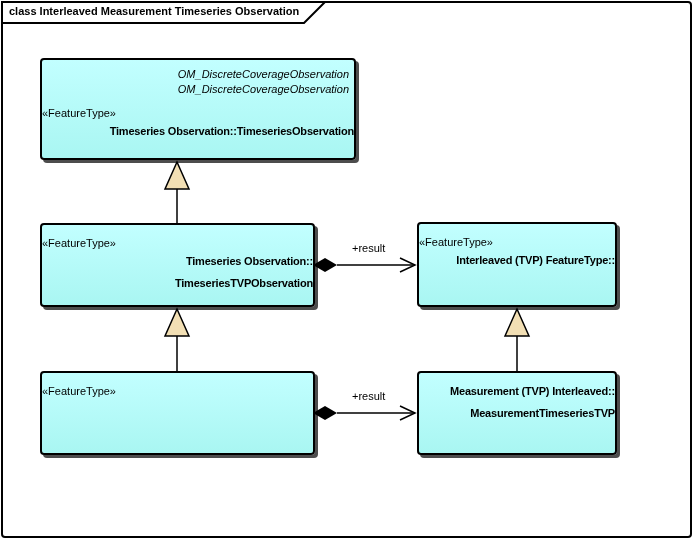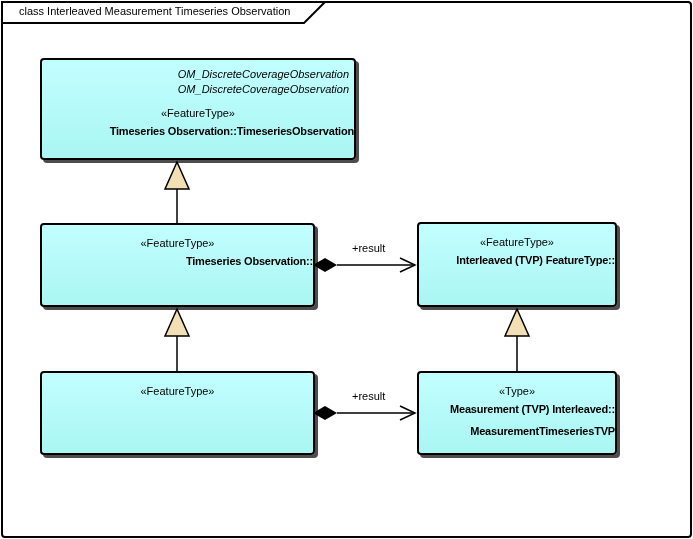--- a/index.html
+++ b/index.html
@@ -13,41 +13,40 @@
   html,body{width:693px;height:539px;}
   body{
     font-family:"Liberation Sans", sans-serif;
     background:#ffffff;
     position:relative;
     overflow:hidden;
   }
   .canvas{position:absolute;left:0;top:0;width:693px;height:539px;background:#fff;}
   svg.overlay{position:absolute;left:0;top:0;width:693px;height:539px;pointer-events:none;z-index:3;}
   .tab-title{
-    position:absolute;left:19px;top:5px;z-index:4;
-    font-size:11px;font-weight:normal;color:#000;white-space:nowrap;text-align:right;
+    position:absolute;left:9px;top:5px;z-index:4;
+    font-size:11px;font-weight:bold;color:#000;white-space:nowrap;text-align:right;
   }
   .uml-box{
     position:absolute;z-index:2;
     background:linear-gradient(180deg,var(--box-fill-top) 0%,var(--box-fill-bottom) 100%);
     border:2px solid var(--box-border);
     border-radius:4px;
     box-shadow:3px 3px 0 var(--shadow);
     color:#000;
     padding-top:7px;
   }
   .parents{
     text-align:right;
     padding-right:5px;
     font-style:italic;
     font-size:11px;
     line-height:15px;
   }
   .stereotype{
-    text-align:center;
     font-size:11px;
     line-height:14px;
   }
   .box-name{
     text-align:right;
     font-size:11px;
     font-weight:bold;
     line-height:22px;
     letter-spacing:-0.2px;
     white-space:nowrap;
@@ -70,33 +69,33 @@
   <div class="uml-box" style="left:40px;top:58px;width:316px;height:102px;">
     <div class="parents">OM_DiscreteCoverageObservation</div>
     <div class="parents">OM_DiscreteCoverageObservation</div>
     <div class="stereotype top-gap">«FeatureType»</div>
     <div class="box-name">Timeseries Observation::TimeseriesObservation</div>
   </div>
 
   <div class="uml-box" style="left:40px;top:223px;width:275px;height:84px;">
     <div class="stereotype mid-gap">«FeatureType»</div>
     <div class="box-name">Timeseries Observation::</div>
+    <div class="box-name">TimeseriesTVPObservation</div>
   </div>
 
   <div class="uml-box" style="left:417px;top:222px;width:200px;height:85px;">
     <div class="stereotype mid-gap">«FeatureType»</div>
     <div class="box-name">Interleaved (TVP) FeatureType::</div>
   </div>
 
   <div class="uml-box" style="left:40px;top:371px;width:275px;height:84px;">
     <div class="stereotype mid-gap">«FeatureType»</div>
   </div>
 
   <div class="uml-box" style="left:417px;top:371px;width:200px;height:84px;">
-    <div class="stereotype mid-gap">«Type»</div>
     <div class="box-name">Measurement (TVP) Interleaved::</div>
     <div class="box-name">MeasurementTimeseriesTVP</div>
   </div>
 
   <div class="conn-label" style="left:352px;top:242px;">+result</div>
   <div class="conn-label" style="left:352px;top:390px;">+result</div>
 
   <svg class="overlay" viewBox="0 0 693 539">
 
     <rect x="2" y="2" width="689" height="535" rx="3" fill="none" stroke="#000" stroke-width="2"></rect>

